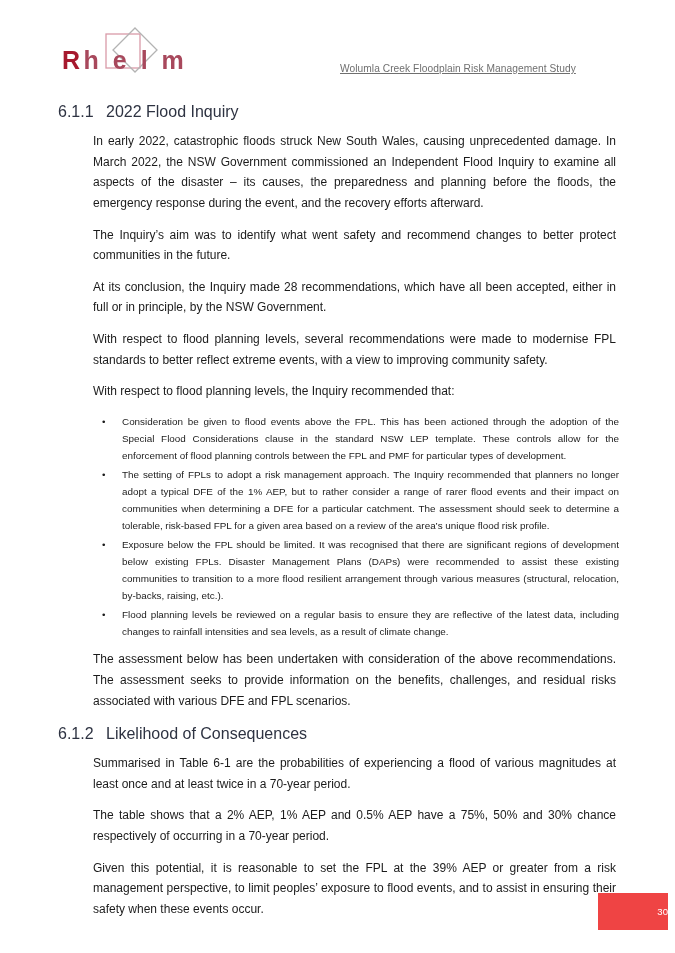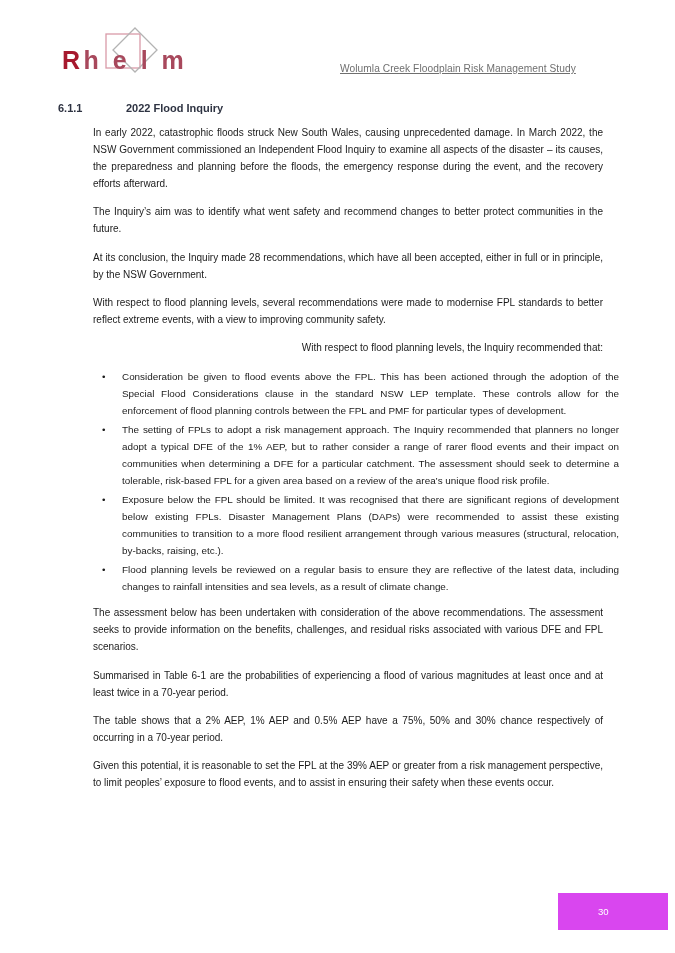--- a/index.html
+++ b/index.html
@@ -73,48 +73,48 @@
   .content {
     position: absolute;
     left: 0;
     top: 100px;
     width: 675px;
   }
 
   .h3 {
     position: relative;
     margin: 0 0 7px 0;
-    padding-left: 78px;
-    font-size: 11px;
-    font-weight: bold;
+    padding-left: 58px;
+    font-size: 16px;
+    font-weight: normal;
     color: #2e3342;
     line-height: 1.5;
   }
   .h3 .h3-num {
     position: absolute;
     left: 58px;
     top: 0;
     width: 48px;
   }
   .h3 .h3-label {
     display: inline-block;
     padding-left: 48px;
     text-align: right;
   }
 
   p.body-text {
-    margin: 0 16px 11px 0;
+    margin: 0 3px 11px 0;
     padding: 0 56px 0 93px;
-    font-size: 10px;
+    font-size: 12px;
     line-height: 1.72;
     text-align: justify;
     text-justify: inter-word;
     color: #1b1b1b;
   }
-  p.body-text.nojust { text-align: right; }
+  p.body-text.nojust { text-align: left; }
 
   p.body-text.outdent {
   }
 
   ul.bullets {
     margin: 0 0 9px 0;
     padding: 0;
     list-style: none;
   }
   ul.bullets li {
@@ -138,27 +138,26 @@
 
   b.strong { font-weight: normal; }
 
   
   .footer-pagebox {
     position: absolute;
     right: 7px;
     bottom: 23px;
     width: 70px;
     height: 37px;
-    background: #d946ef;
+    background: #ef4444;
     color: #ffffff;
     font-size: 9.6px;
     display: flex;
     align-items: center;
-    justify-content: flex-start;
-    padding-left: 40px;
+    justify-content: flex-end;
   }
 </style>
 </head>
 <body>
 
 <div class="page">
 
   <div class="page-header">
 
     <div class="logo">
@@ -200,20 +199,23 @@
         <span>Exposure below the FPL should be limited. It was recognised that there are significant regions of development below existing FPLs. Disaster Management Plans (DAPs) were recommended to assist these existing communities to transition to a more flood resilient arrangement through various measures (structural, relocation, by-backs, raising, etc.).</span>
       </li>
       <li>
         <span class="bullet-dot">•</span>
         <span>Flood planning levels be reviewed on a regular basis to ensure they are reflective of the latest data, including changes to rainfall intensities and sea levels, as a result of climate change.</span>
       </li>
     </ul>
 
     <p class="body-text outdent">The assessment below has been undertaken with consideration of the above recommendations. The assessment seeks to provide information on the benefits, challenges, and residual risks associated with various DFE and FPL scenarios.</p>
 
+    <h3 class="h3">
+      <span class="h3-num">6.1.2</span><span class="h3-label">Likelihood of Consequences</span>
+    </h3>
 
     <p class="body-text"><span>Summarised in </span><b class="strong">Table 6-1</b><span> are the probabilities of experiencing a flood of various magnitudes at least once and at least twice in a 70-year period.</span></p>
 
     <p class="body-text">The table shows that a 2% AEP, 1% AEP and 0.5% AEP have a 75%, 50% and 30% chance respectively of occurring in a 70-year period.</p>
     <p class="body-text">Given this potential, it is reasonable to set the FPL at the 39% AEP or greater from a risk management perspective, to limit peoples’ exposure to flood events, and to assist in ensuring their safety when these events occur.</p>
 
   </div>
 
   <div class="footer-pagebox">
     <span>30</span>

